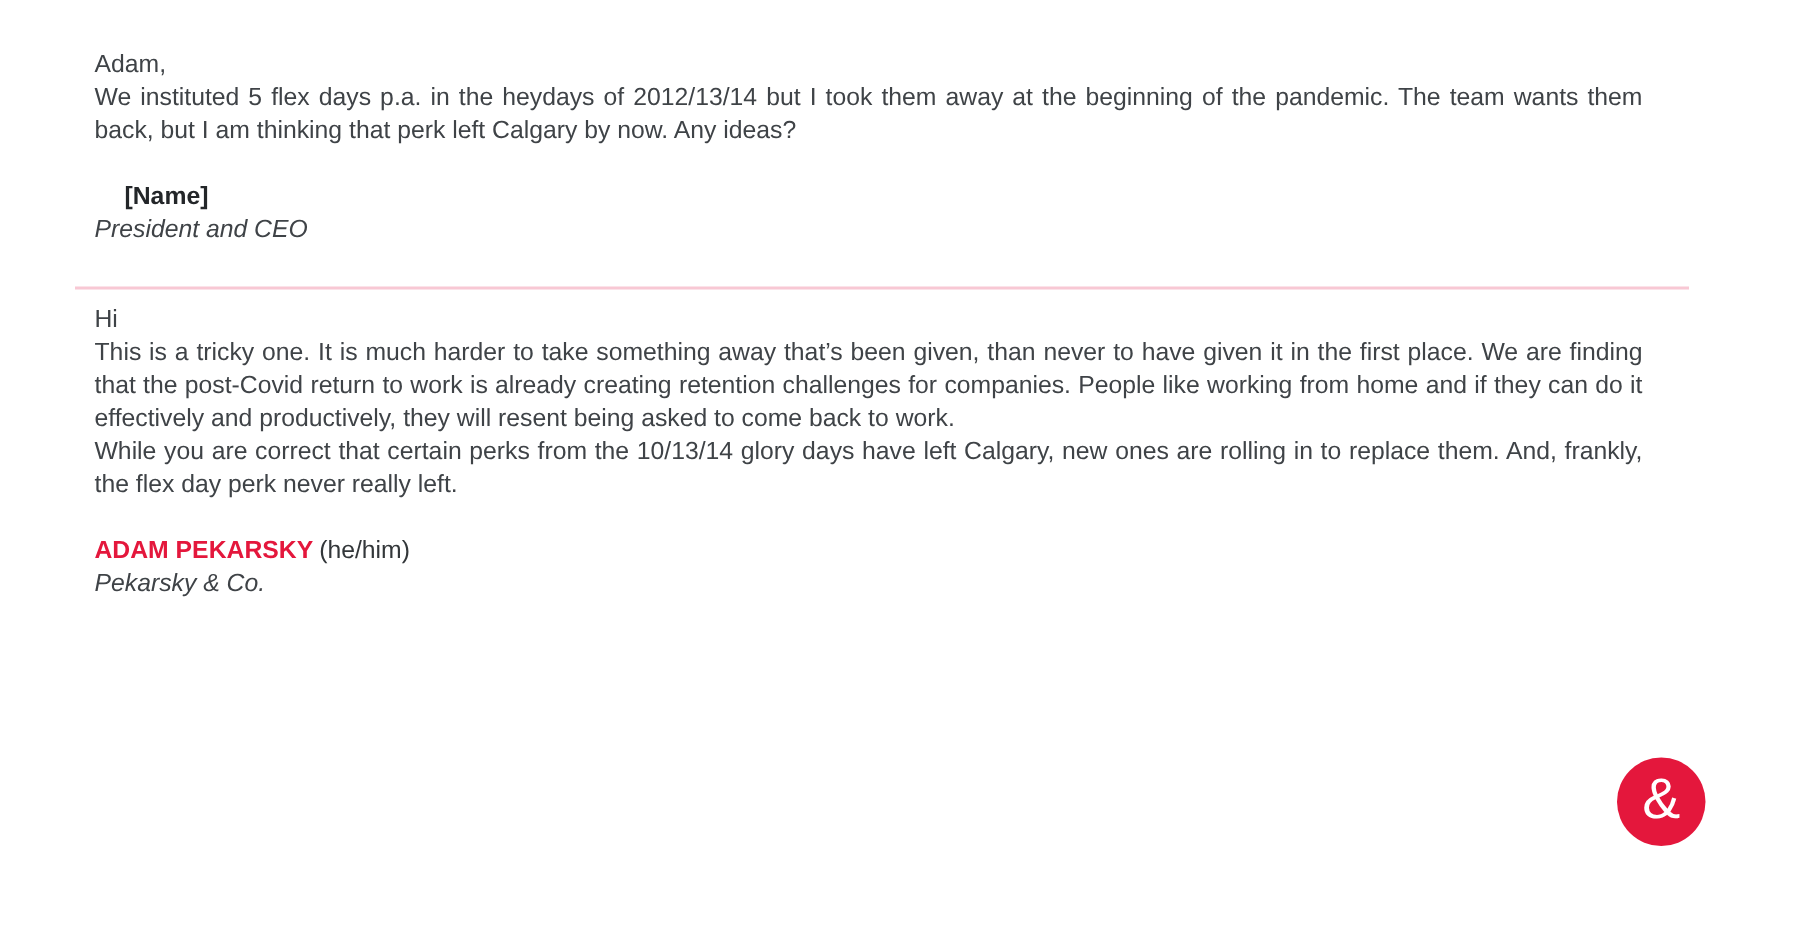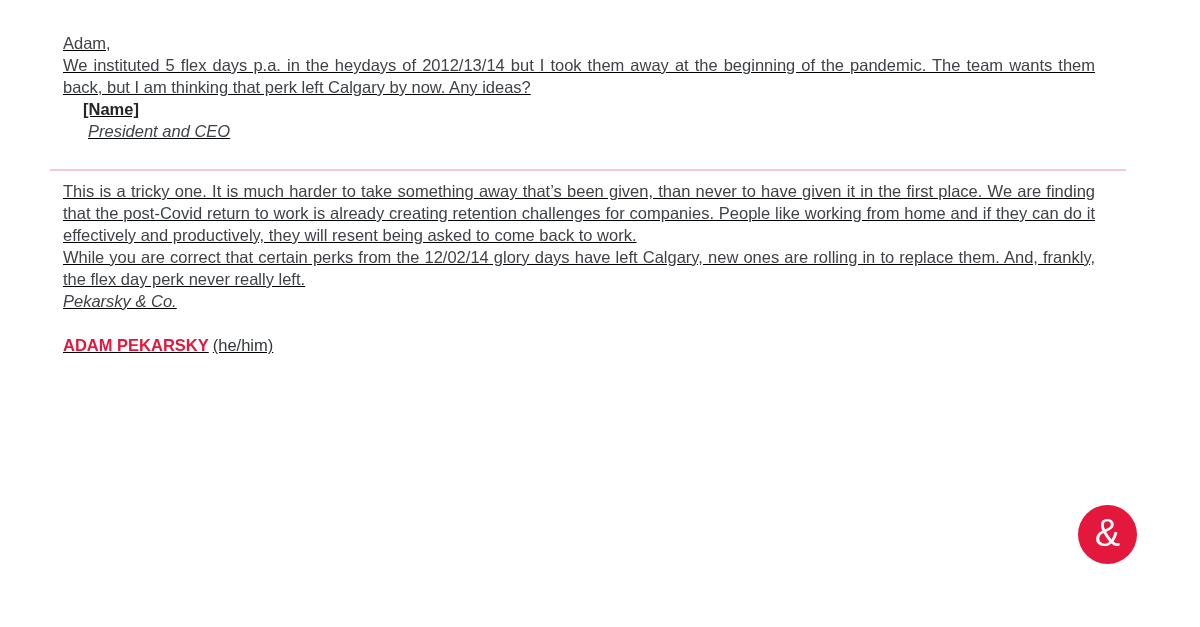--- a/index.html
+++ b/index.html
@@ -8,42 +8,41 @@
     width: 1200px;
     height: 627px;
     font-family: "Liberation Sans", sans-serif;
     overflow: hidden;
   }
   .page {
     position: relative;
     width: 1200px;
     height: 627px;
     background: #ffffff;
-    text-decoration: underline;
   }
   .content {
     padding: 32px 105px 0 63px;
     color: #3f4347;
     font-size: 16.5px;
     line-height: 22px;
   }
   .line { margin: 0; }
   .greeting { margin-top: 0; }
   .para {
     text-align: justify;
   }
   .sig-name-bold {
+    margin-top: 22px;
     font-weight: bold;
     color: #232629;
     padding-left: 20px;
   }
   .sig-title-italic {
     font-style: italic;
     color: #3f4347;
-    margin-left: 25px;
   }
   .divider {
     height: 2px;
     background: #f8c8d4;
     margin: 27px -31px 9px -13px;
   }
   .sig-row { margin-top: 22px; }
   .sig-red {
     font-weight: bold;
     color: #e4173c;
@@ -85,26 +84,27 @@
     <section>
       <p class="line greeting">Adam,</p>
       <p class="para">We instituted 5 flex days p.a. in the heydays of 2012/13/14 but I took them away at the beginning of the pandemic. The team wants them back, but I am thinking that perk left Calgary by now. Any ideas?</p>
       <p class="line sig-name-bold">[Name]</p>
       <p class="line sig-title-italic">President and CEO</p>
     </section>
 
     <div class="divider"></div>
 
     <section>
+      <p class="line greeting">Hi</p>
       <p class="para">This is a tricky one. It is much harder to take something away that’s been given, than never to have given it in the first place. We are finding that the post-Covid return to work is already creating retention challenges for companies. People like working from home and if they can do it effectively and productively, they will resent being asked to come back to work.</p>
-      <p class="para">While you are correct that certain perks from the 12/02/14 glory days have left Calgary, new ones are rolling in to replace them. And, frankly, the flex day perk never really left.</p>
-      <p class="line company-italic">Pekarsky &amp; Co.</p>
+      <p class="para">While you are correct that certain perks from the 10/13/14 glory days have left Calgary, new ones are rolling in to replace them. And, frankly, the flex day perk never really left.</p>
       <p class="line sig-row">
         <span class="sig-red">ADAM PEKARSKY</span><span class="sig-pronouns">(he/him)</span>
       </p>
+      <p class="line company-italic">Pekarsky &amp; Co.</p>
     </section>
 
   </div>
 
   <div class="logo-circle">
     <span class="logo-glyph">&amp;</span>
   </div>
 </div>
 
 </body></html>

